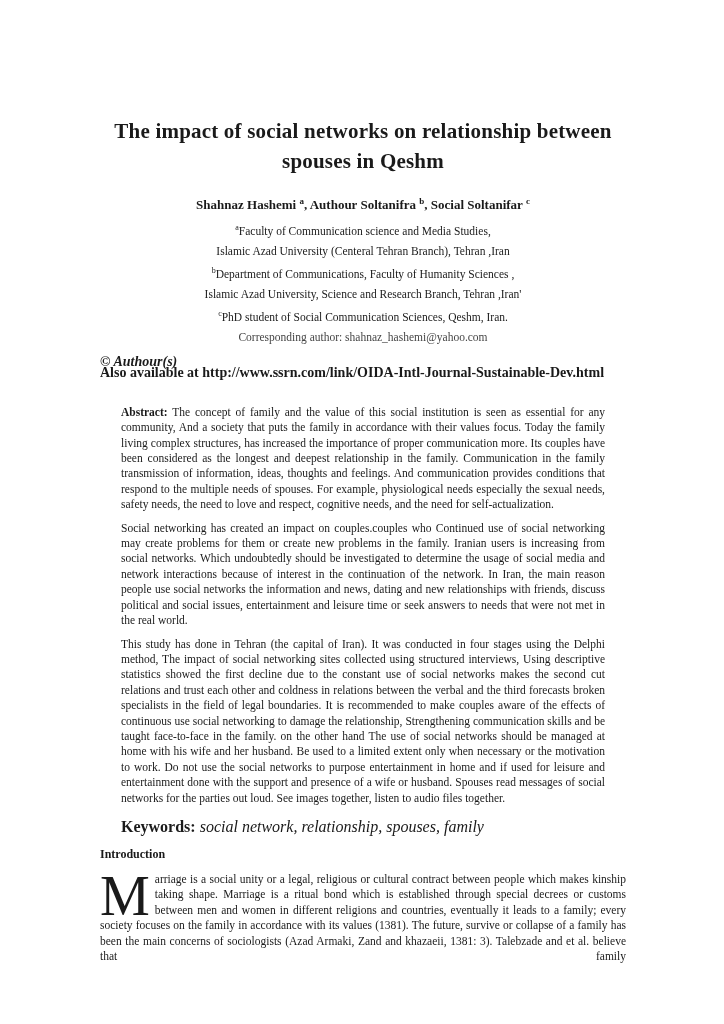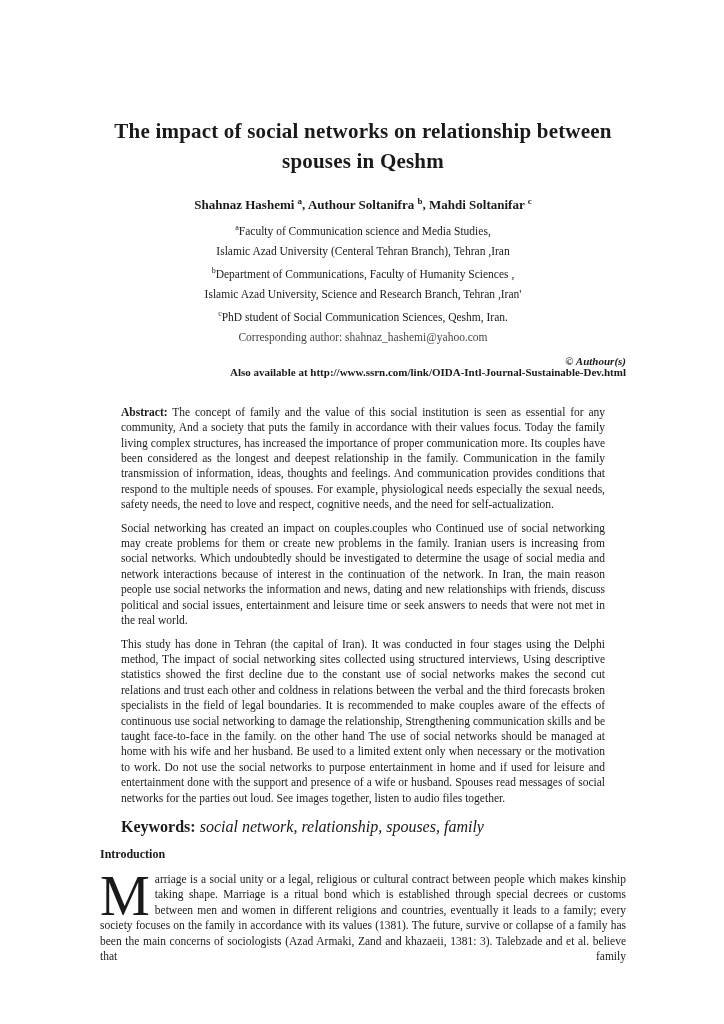--- a/index.html
+++ b/index.html
@@ -33,22 +33,22 @@
   .affiliations {
     margin-top: 5px;
     text-align: center;
     font-size: 11.5px;
     line-height: 20px;
   }
   .affiliations sup { font-size: 8px; }
   .corresponding { color: #454545; }
   .publisher {
     margin-top: 9px;
-    text-align: right;
-    font-size: 11px;
+    text-align: left;
+    font-size: 14px;
     line-height: 11.5px;
     font-weight: bold;
   }
   .publisher .copyright { font-style: italic; }
   .abstract {
     margin: 26px 21px 0 21px;
     font-size: 11.5px;
     line-height: 15.4px;
     text-align: justify;
   }
@@ -80,21 +80,21 @@
     margin-top: 2px;
   }
 </style>
 </head>
 <body>
 
 <div class="page">
 
   <h1 class="title"><span>The impact of social networks on relationship between</span><br><span>spouses in Qeshm</span></h1>
 
-  <div class="authors"><span>Shahnaz Hashemi</span> <sup>a</sup><span>, Authour Soltanifra</span> <sup>b</sup><span>, Mahdi Soltanifar</span> <sup>c</sup></div>
+  <div class="authors"><span>Shahnaz Hashemi</span> <sup>a</sup><span>, Authour Soltanifra</span> <sup>b</sup><span>, Social Soltanifar</span> <sup>c</sup></div>
 
   <div class="affiliations">
     <div><sup>a</sup><span>Faculty of Communication science and Media Studies,</span></div>
     <div><span>Islamic Azad University (Centeral Tehran Branch), Tehran ,Iran</span></div>
     <div><sup>b</sup><span>Department of Communications, Faculty of Humanity Sciences ,</span></div>
     <div><span>Islamic Azad University, Science and Research Branch, Tehran ,Iran'</span></div>
     <div><sup>c</sup><span>PhD student of Social Communication Sciences, Qeshm, Iran.</span></div>
     <div class="corresponding">Corresponding author: shahnaz_hashemi@yahoo.com</div>
   </div>
 

